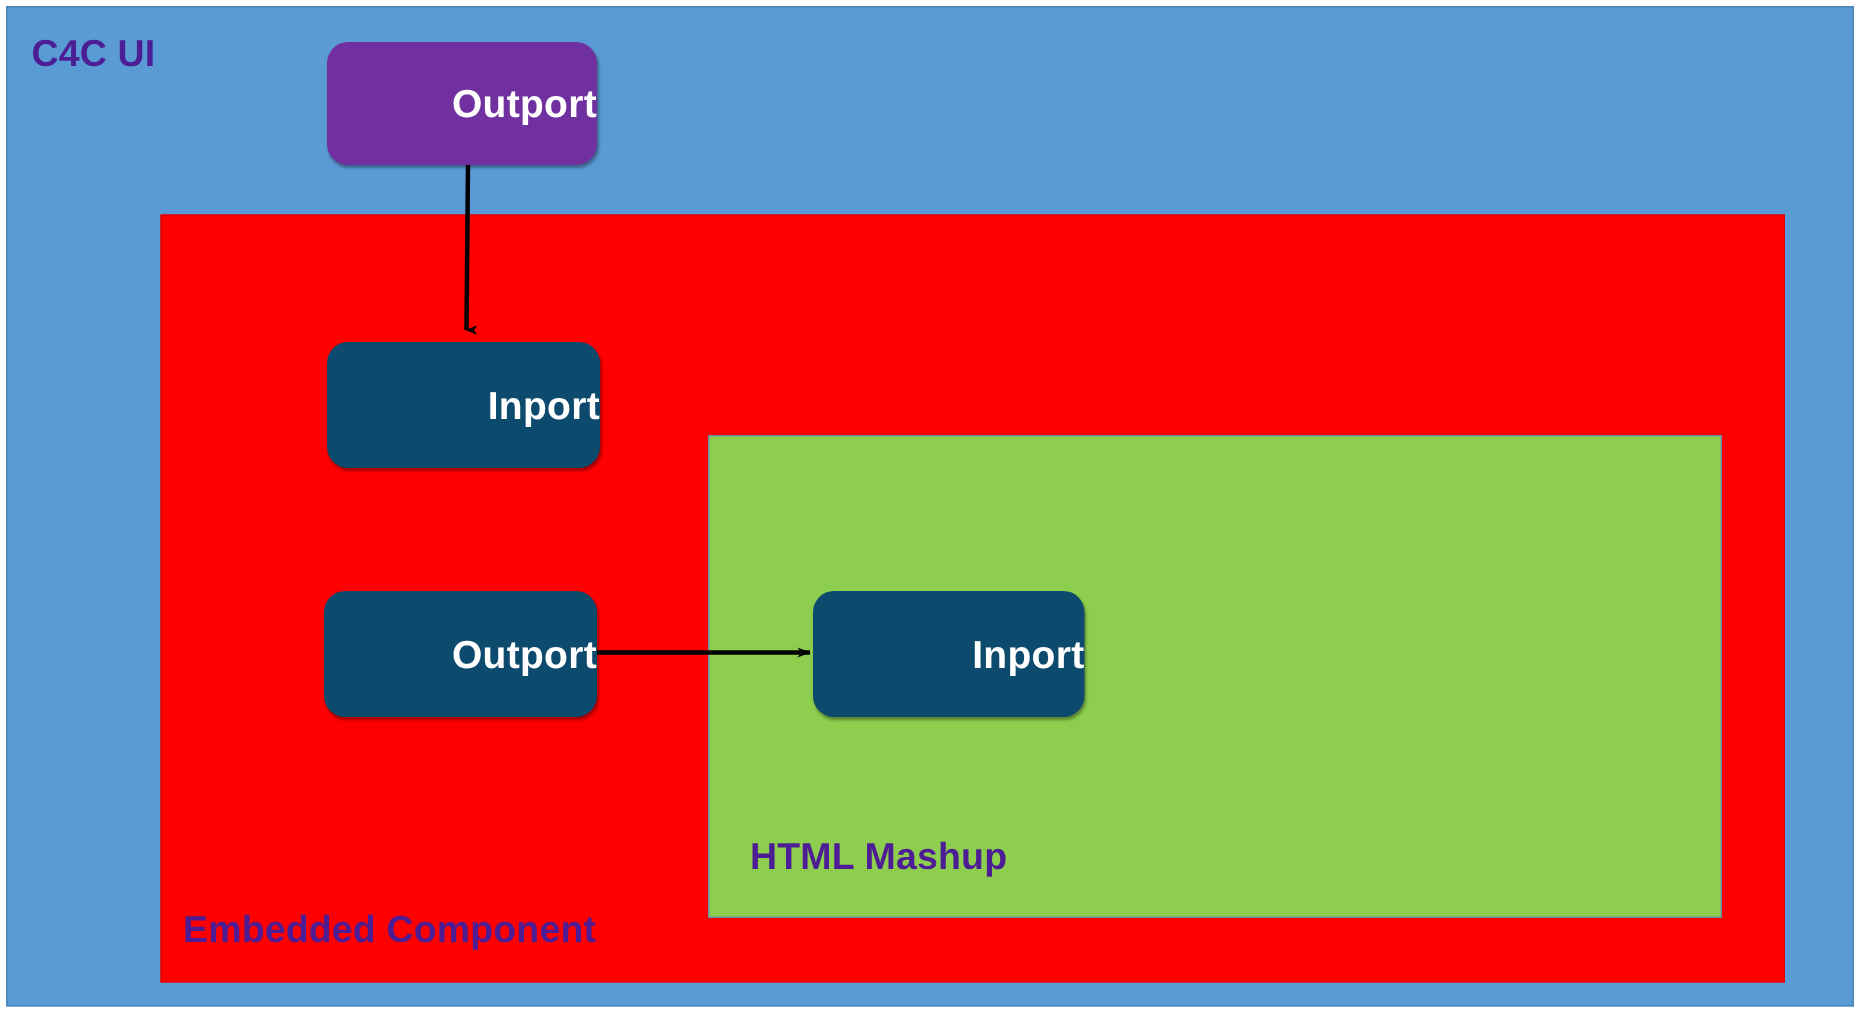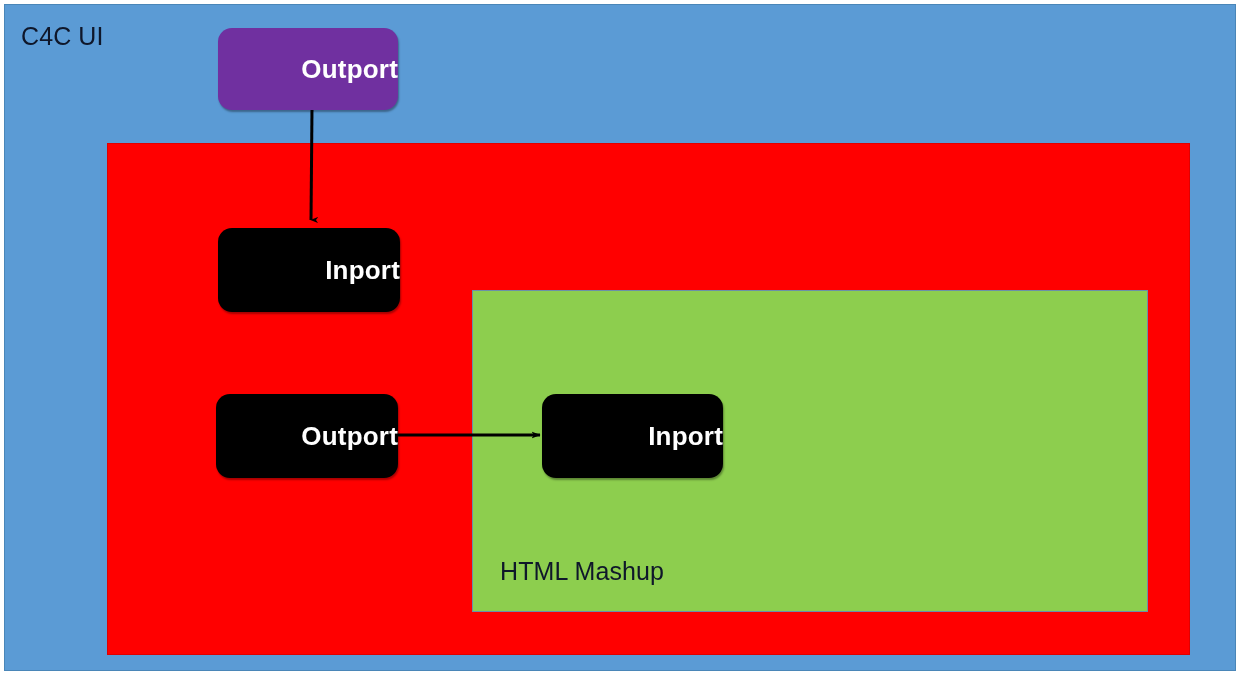--- a/index.html
+++ b/index.html
@@ -48,22 +48,22 @@
     top: 290px;
     width: 676px;
     height: 322px;
     background: #8DCE4E;
     border: 1px solid #6b8fa8;
   }
 
   
   .region-label {
     position: absolute;
-    color: #0f172a;
-    font-weight: normal;
+    color: #4c1d95;
+    font-weight: bold;
     white-space: nowrap;
     letter-spacing: 0.1px;
   }
 
   #c4c-ui-label {
     left: 20px;
     top: 21px;
     font-size: 25px;
   }
 
@@ -92,21 +92,21 @@
     font-size: 26px;
     letter-spacing: 0.2px;
     box-shadow: 1px 2px 2px rgba(0,0,0,0.35);
   }
 
   .port-outport-top {
     background: #7030A0;
   }
 
   .port-cyan {
-    background: #000000;
+    background: #0c4a6e;
   }
 
   #outport-top {
     left: 218px;
     top: 28px;
     width: 180px;
     height: 82px;
   }
 
   #inport-embedded {
@@ -156,20 +156,21 @@
 <div id="canvas">
 
   <div class="region" id="c4c-ui-container">
     <span class="region-label" id="c4c-ui-label" style="left:16px; top:17px;">C4C UI</span>
   </div>
 
   <div class="region" id="embedded-component-container"></div>
 
   <div class="region" id="html-mashup-container"></div>
 
+  <span class="region-label" id="embedded-component-label">Embedded Component</span>
 
   <span class="region-label" id="html-mashup-label">HTML Mashup</span>
 
   <svg class="connector" id="connector-outport-to-inport" viewBox="0 0 36 132" width="36" height="132">
     <defs>
       <marker id="arrowhead-down" markerWidth="7" markerHeight="8" refX="3.5" refY="7.2" orient="auto" markerUnits="userSpaceOnUse">
         <path d="M 0.4 0 L 3.5 7.8 L 6.6 0 L 3.5 2.2 Z" fill="#000000"></path>
       </marker>
     </defs>
     <line x1="16" y1="4" x2="15" y2="116" stroke="#000000" stroke-width="3" marker-end="url(#arrowhead-down)"></line>

